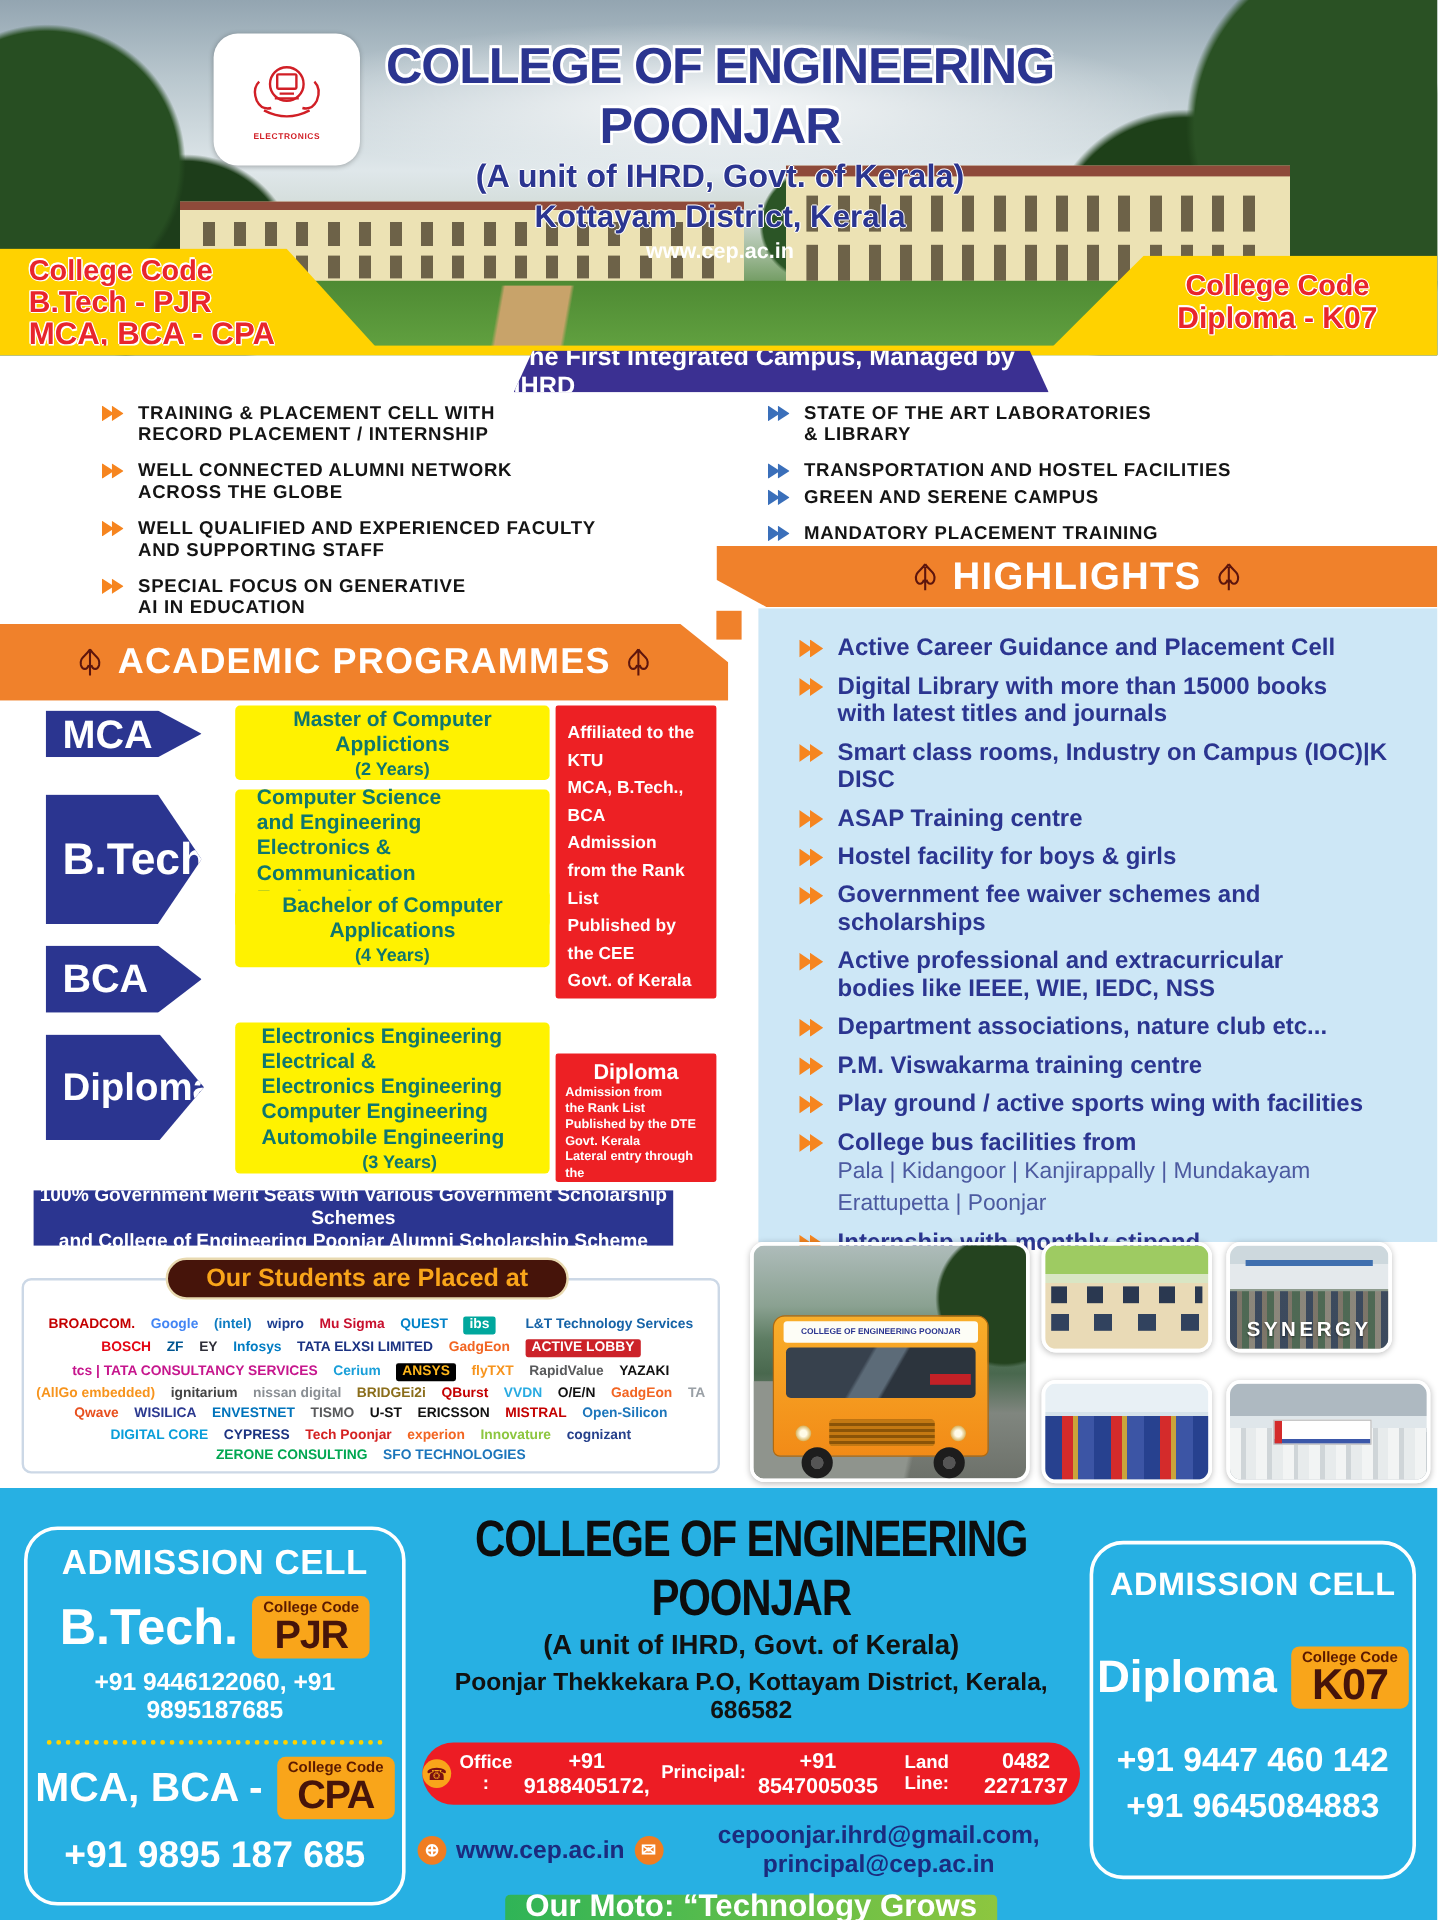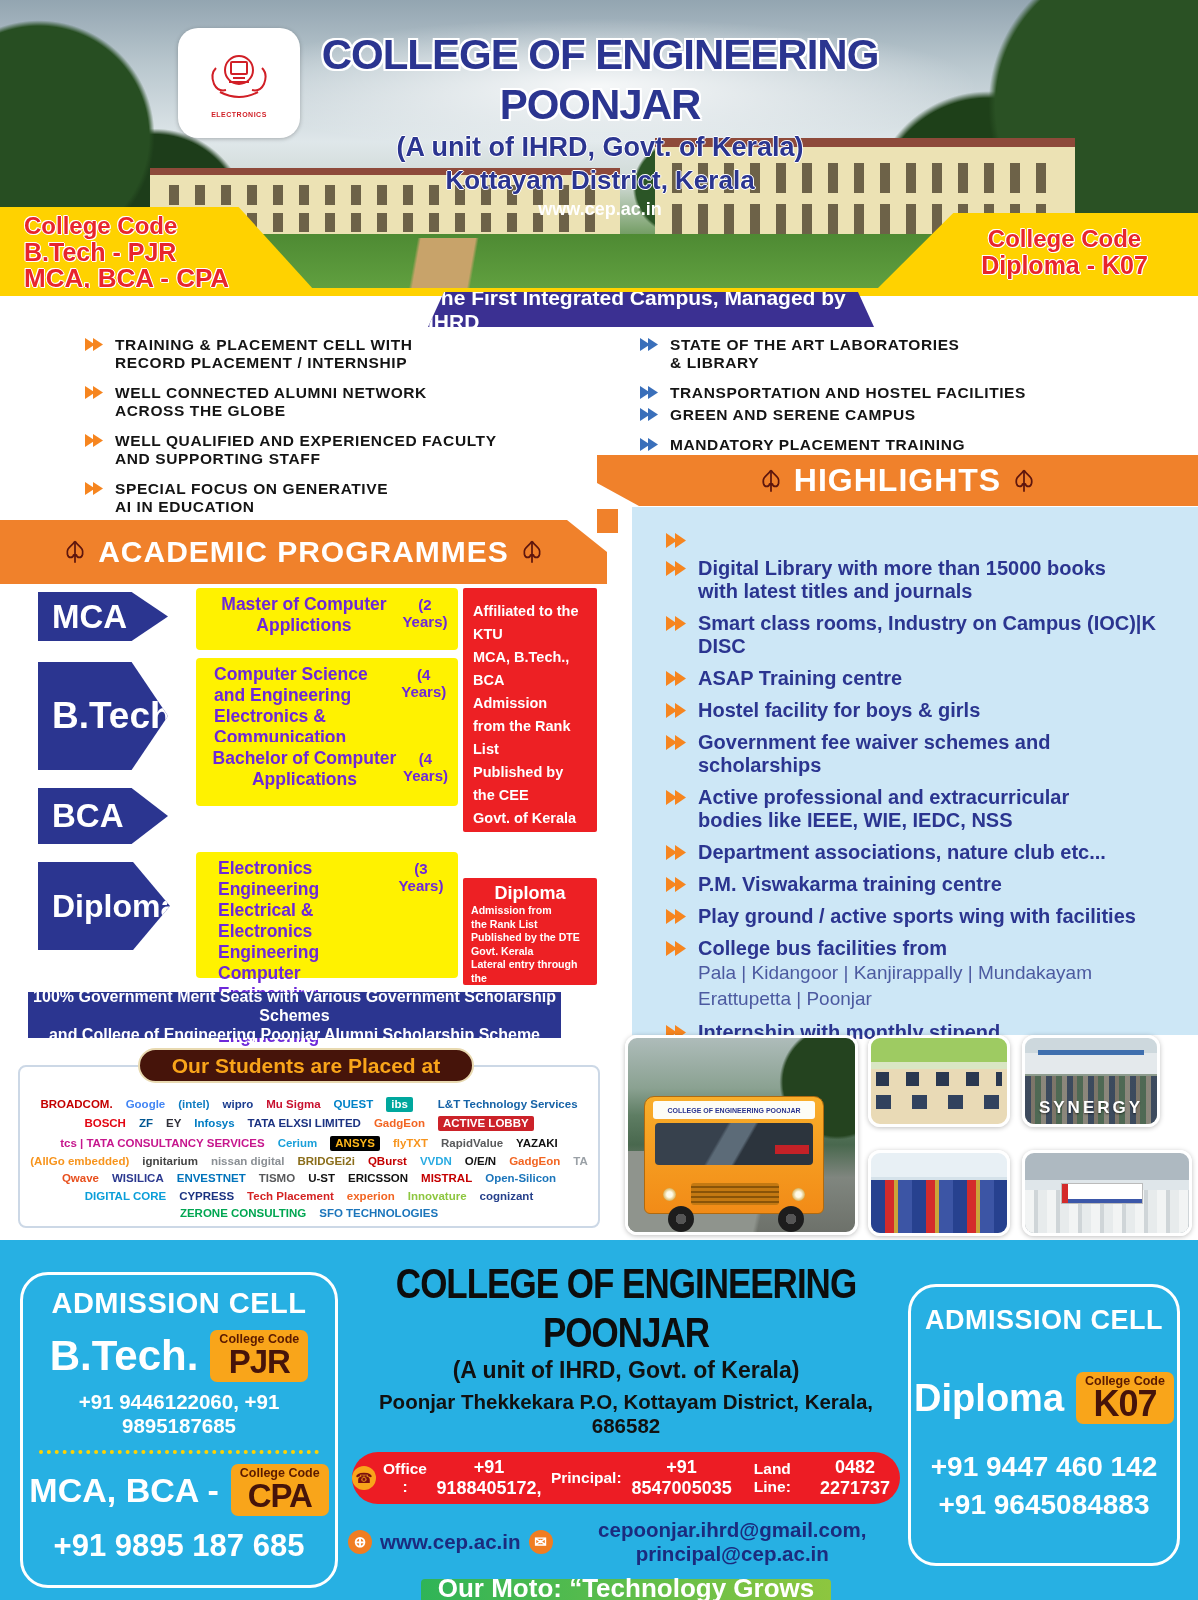--- a/index.html
+++ b/index.html
@@ -90,26 +90,26 @@
   .hl-text{font-size:20px;font-weight:800;color:#2b3590;line-height:23px;}
   .hl-sub{font-size:19px;font-weight:500;color:#4c5aa0;line-height:26px;}
 
   
   .ac-banner{position:absolute;left:0;top:520px;width:607px;height:64px;background:#f0812b;
     clip-path:polygon(0 0,calc(100% - 40px) 0,100% 50%,100% 100%,0 100%);
     display:flex;align-items:center;justify-content:center;gap:12px;}
   .ac-banner .banner-title{font-size:30px;}
   .prog-arrow{position:absolute;background:#2b3590;clip-path:polygon(0 0,72% 0,100% 50%,72% 100%,0 100%);
     display:flex;align-items:center;color:#fff;font-weight:800;padding-left:14px;}
-  .pa1{left:38px;top:592px;width:130px;height:49px;font-size:33px;}
+  .pa1{left:38px;top:592px;width:130px;height:39px;font-size:33px;}
   .pa2{left:38px;top:662px;width:130px;height:108px;font-size:37px;}
   .pa3{left:38px;top:788px;width:130px;height:56px;font-size:33px;}
   .pa4{left:38px;top:862px;width:132px;height:88px;font-size:32px;}
-  .ybox{position:absolute;background:#fff200;border-radius:4px;color:#6d28d9;font-weight:800;
-    display:flex;flex-direction:row;justify-content:center;padding:6px 10px;}
+  .ybox{position:absolute;background:#fff200;border-radius:4px;color:#0f766e;font-weight:800;
+    display:flex;flex-direction:column;justify-content:center;padding:6px 10px;}
   .yb1{left:196px;top:588px;width:262px;height:62px;text-align:center;}
   .yb2{left:196px;top:658px;width:262px;height:115px;padding-left:18px;}
   .yb3{left:196px;top:742px;width:262px;height:64px;text-align:center;}
   .yb4{left:196px;top:852px;width:262px;height:126px;padding-left:22px;}
   .ybox .desc{font-size:17.5px;line-height:21px;}
   .ybox .years{font-size:15px;margin-top:2px;text-align:center;}
   .rbox{position:absolute;background:#ed2024;color:#fff;border-radius:2px;padding:12px 10px;}
   .rb1{left:463px;top:588px;width:134px;height:244px;}
   .rb1 .t1{font-size:14.5px;font-weight:700;line-height:23px;}
   .rb1 .t2{font-size:13.5px;font-weight:700;line-height:18px;margin-top:3px;}
@@ -333,20 +333,21 @@
         <path d="M10 2 C6 8 2 8 3 14 C4 18 8 18 9 14 M10 2 C14 8 18 8 17 14 C16 18 12 18 11 14 M10 4 L10 22" stroke="#5d150d" fill="none" stroke-width="1.6"></path>
       </svg>
   </div>
   <div class="sq"></div>
   <div class="hl-panel">
     <div class="hl-item">
         <span class="chev o">
           <i class="tri"></i>
           <i class="tri"></i>
         </span>
+        <div class="hl-text pre">Active Career Guidance and Placement Cell</div>
       </div>
     <div class="hl-item">
         <span class="chev o">
           <i class="tri"></i>
           <i class="tri"></i>
         </span>
         <div class="hl-text pre">Digital Library with more than 15000 books
 with latest titles and journals</div>
       </div>
     <div class="hl-item">
@@ -526,21 +527,21 @@
         <span class="logo-chip" style="color: rgb(232, 80, 30);">Qwave</span>
         <span class="logo-chip" style="color: rgb(43, 57, 144);">WISILICA</span>
         <span class="logo-chip" style="color: rgb(0, 115, 187);">ENVESTNET</span>
         <span class="logo-chip" style="color: rgb(88, 89, 91);">TISMO</span>
         <span class="logo-chip" style="color: rgb(17, 17, 17);">U-ST</span>
         <span class="logo-chip" style="color: rgb(17, 17, 17);">ERICSSON</span>
         <span class="logo-chip" style="color: rgb(196, 0, 0);">MISTRAL</span>
         <span class="logo-chip" style="color: rgb(27, 117, 187);">Open-Silicon</span>
         <span class="logo-chip" style="color: rgb(10, 158, 217);">DIGITAL CORE</span>
         <span class="logo-chip" style="color: rgb(27, 50, 129);">CYPRESS</span>
-        <span class="logo-chip" style="color: rgb(212, 34, 34);">Tech Placement</span>
+        <span class="logo-chip" style="color: rgb(212, 34, 34);">Tech Poonjar</span>
         <span class="logo-chip" style="color: rgb(242, 101, 34);">experion</span>
         <span class="logo-chip" style="color: rgb(141, 198, 63);">Innovature</span>
         <span class="logo-chip" style="color: rgb(38, 64, 139);">cognizant</span>
         <span class="logo-chip" style="color: rgb(0, 166, 81);">ZERONE CONSULTING</span>
         <span class="logo-chip" style="color: rgb(27, 117, 187);">SFO TECHNOLOGIES</span>
       </div>
   </div>
   <div class="place-pill">Our Students are Placed at</div>
 
   <div class="photo ph-bus">

